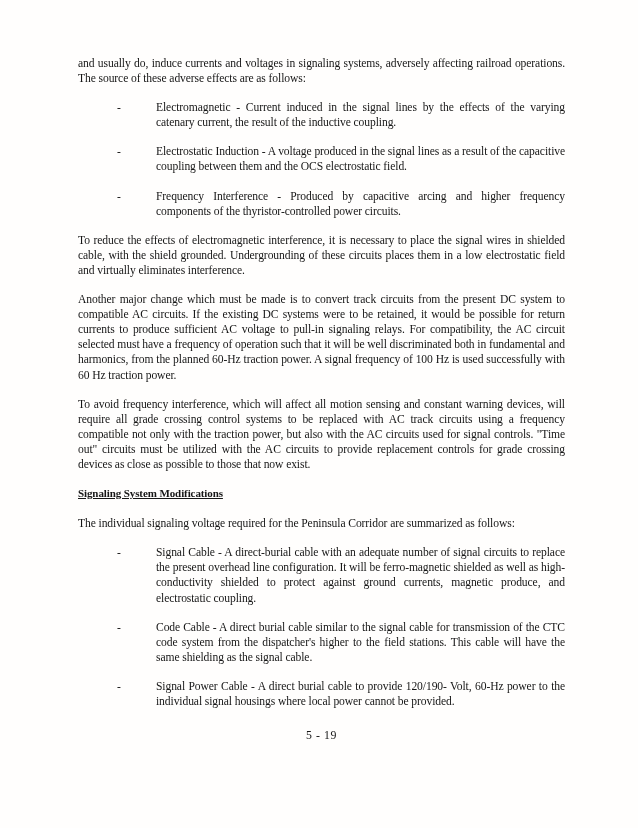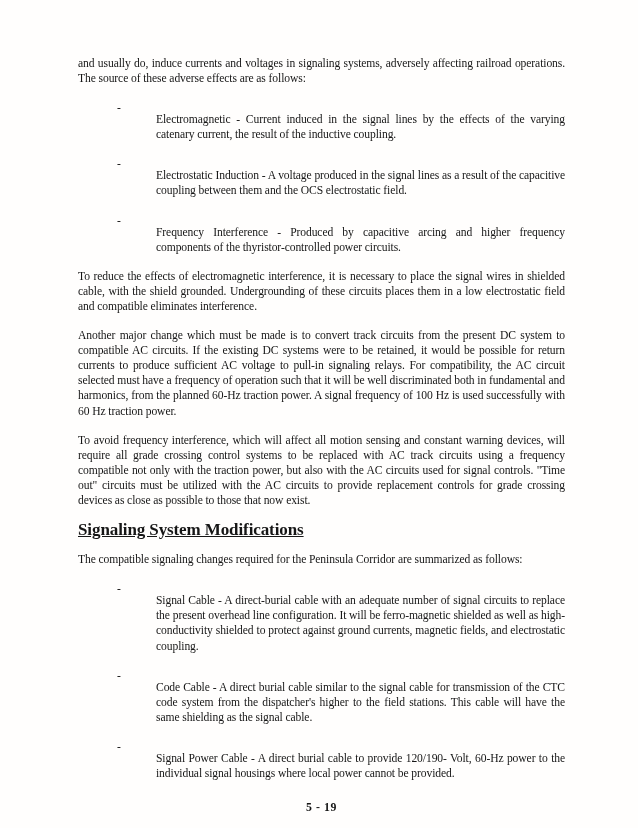--- a/index.html
+++ b/index.html
@@ -31,33 +31,32 @@
     display: flex;
     margin: 0 0 14px 39px;
   }
   .bullet .dash {
     flex: 0 0 39px;
     text-align: left;
   }
   .bullet .btext {
     flex: 1;
     text-align: justify;
-    margin-top: 12px;
   }
   .section-heading {
     margin: 12px 0 15px 0;
-    font-size: 17px;
+    font-size: 11px;
     font-weight: bold;
     text-decoration: underline;
     text-align: left;
   }
   .page-number {
     margin-top: 19px;
     text-align: center;
-    font-weight: bold;
+    font-weight: normal;
     font-size: 11.8px;
     letter-spacing: 0.6px;
   }
 </style>
 </head>
 <body>
 
 <div class="page">
   <div class="content">
 
@@ -71,33 +70,33 @@
     <div class="bullet">
       <span class="dash">-</span>
       <span class="btext">Electrostatic Induction - A voltage produced in the signal lines as a result of the capacitive coupling between them and the OCS electrostatic field.</span>
     </div>
 
     <div class="bullet">
       <span class="dash">-</span>
       <span class="btext">Frequency Interference - Produced by capacitive arcing and higher frequency components of the thyristor-controlled power circuits.</span>
     </div>
 
-    <p class="para">To reduce the effects of electromagnetic interference, it is necessary to place the signal wires in shielded cable, with the shield grounded.  Undergrounding of these circuits places them in a low electrostatic field and compatible eliminates interference.</p>
+    <p class="para">To reduce the effects of electromagnetic interference, it is necessary to place the signal wires in shielded cable, with the shield grounded.  Undergrounding of these circuits places them in a low electrostatic field and virtually eliminates interference.</p>
 
     <p class="para">Another major change which must be made is to convert track circuits from the present DC system to compatible AC circuits.  If the existing DC systems were to be retained, it would be possible for return currents to produce sufficient AC voltage to pull-in signaling relays.  For compatibility, the AC circuit selected must have a frequency of operation such that it will be well discriminated both in fundamental and harmonics, from the planned 60-Hz traction power.  A signal frequency of 100 Hz is used successfully with 60 Hz traction power.</p>
 
     <p class="para">To avoid frequency interference, which will affect all motion sensing and constant warning devices, will require all grade crossing control systems to be replaced with AC track circuits using a frequency compatible not only with the traction power, but also with the AC circuits used for signal controls.  "Time out" circuits must be utilized with the AC circuits to provide replacement controls for grade crossing devices as close as possible to those that now exist.</p>
 
     <h2 class="section-heading">Signaling System Modifications</h2>
 
-    <p class="para">The compatible signaling changes required for the Peninsula Corridor are summarized as follows:</p>
+    <p class="para">The individual signaling voltage required for the Peninsula Corridor are summarized as follows:</p>
 
     <div class="bullet">
       <span class="dash">-</span>
-      <span class="btext">Signal Cable - A direct-burial cable with an adequate number of signal circuits to replace the present overhead line configuration.  It will be ferro-magnetic shielded as well as high-conductivity shielded to protect against ground currents, magnetic fields, and electrostatic coupling.</span>
+      <span class="btext">Signal Cable - A direct-burial cable with an adequate number of signal circuits to replace the present overhead line configuration.  It will be ferro-magnetic shielded as well as high-conductivity shielded to protect against ground currents, magnetic produce, and electrostatic coupling.</span>
     </div>
 
     <div class="bullet">
       <span class="dash">-</span>
       <span class="btext">Code Cable - A direct burial cable similar to the signal cable for transmission of the CTC code system from the dispatcher's higher to the field stations.  This cable will have the same shielding as the signal cable.</span>
     </div>
 
     <div class="bullet">
       <span class="dash">-</span>
       <span class="btext">Signal Power Cable - A direct burial cable to provide 120/190- Volt, 60-Hz power to the individual signal housings where local power cannot be provided.</span>

